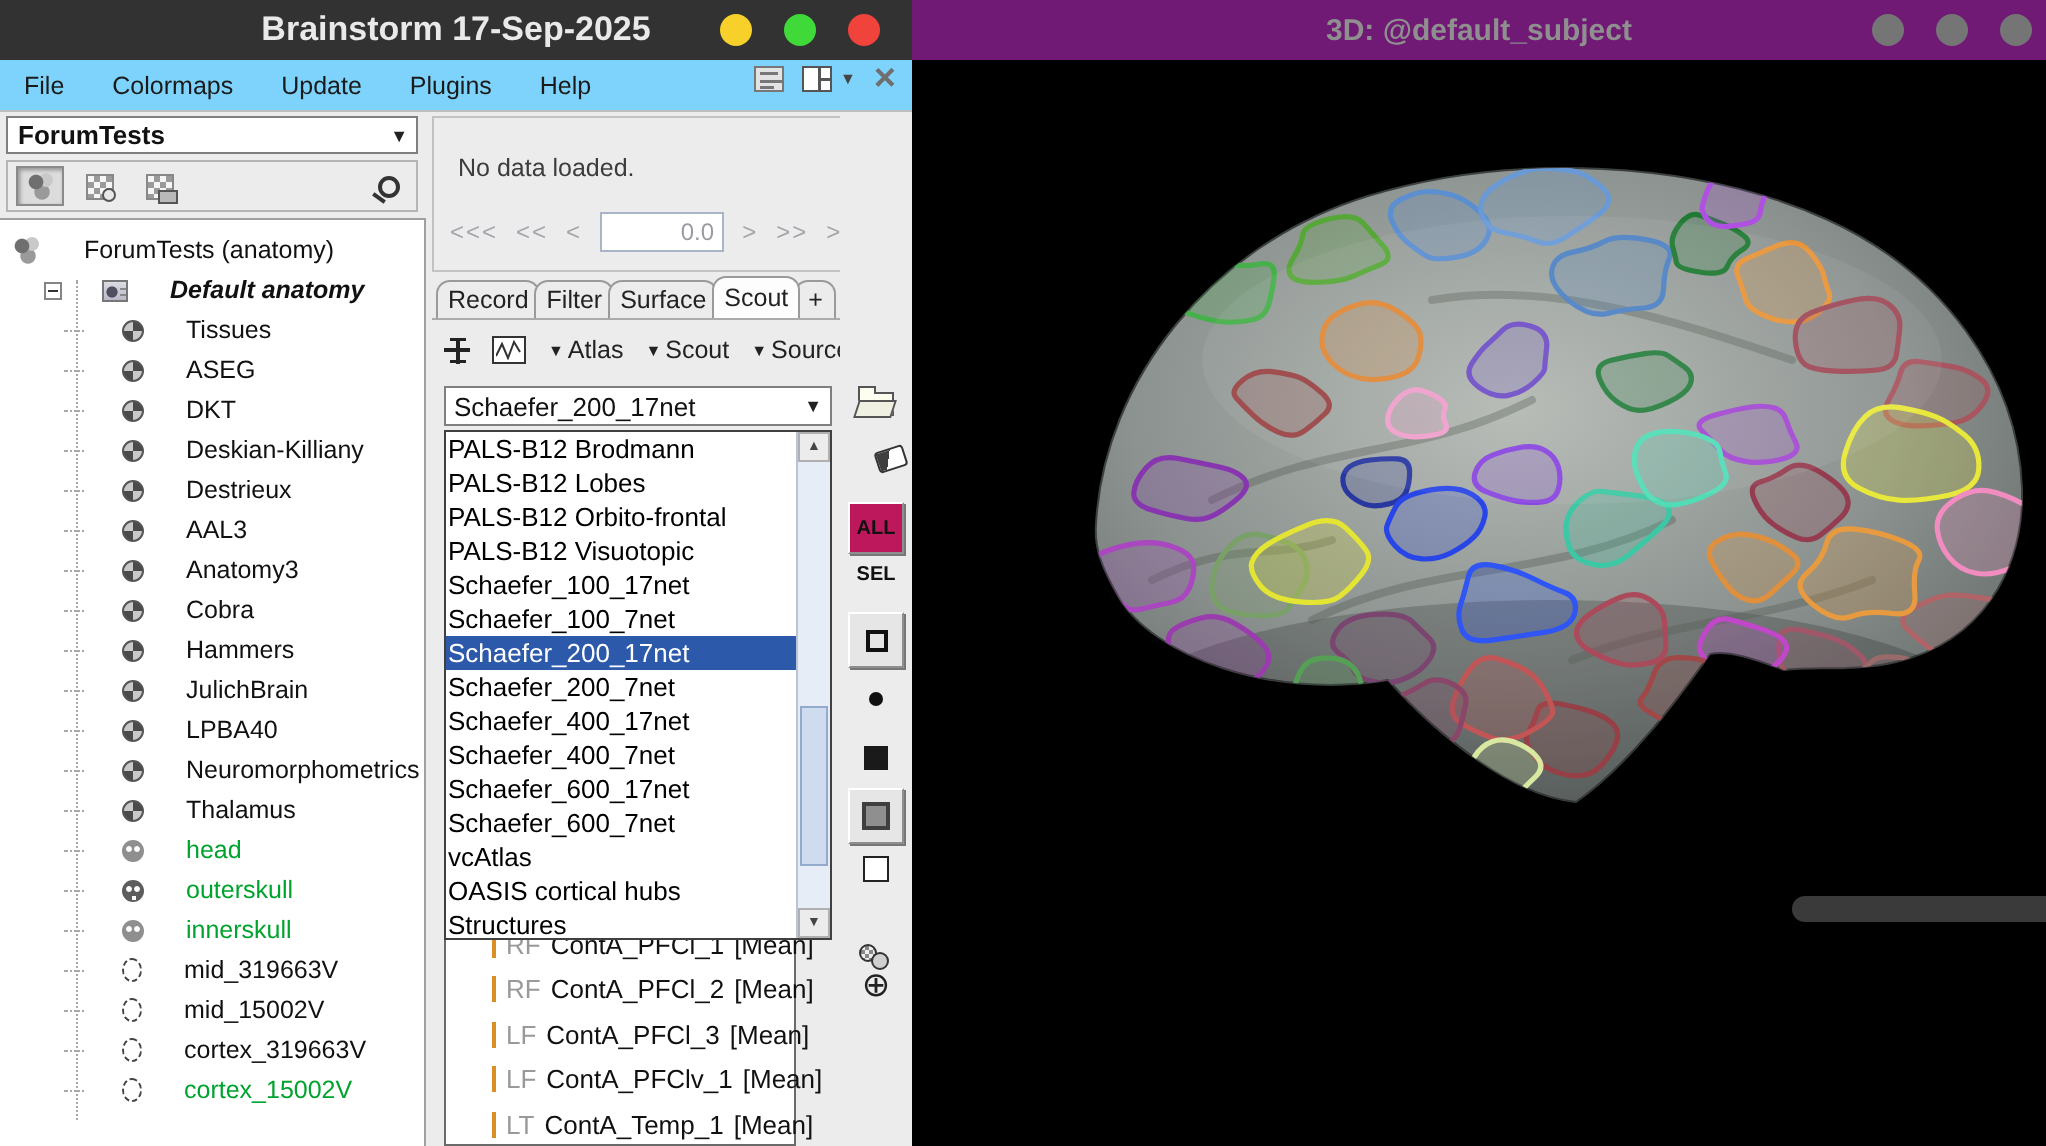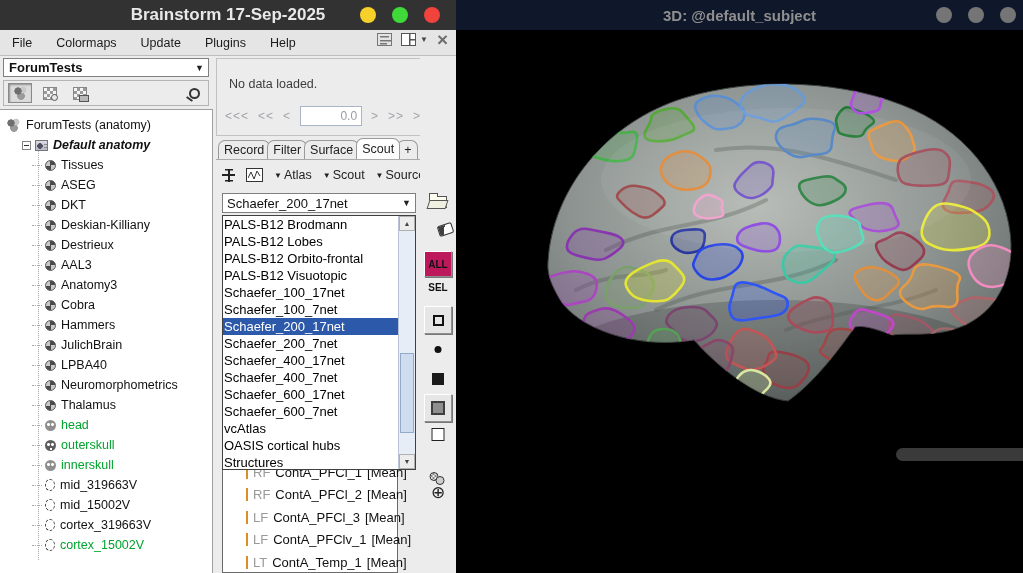--- a/index.html
+++ b/index.html
@@ -3,28 +3,28 @@
 <meta charset="utf-8">
 <style>
   * { margin:0; padding:0; box-sizing:border-box; }
   body { background:#000; }
   .screen { position:relative; width:1023px; height:573px; background:#000;
             font-family:"Liberation Sans", sans-serif; overflow:hidden; }
 
   
   .titlebar { position:absolute; top:0; height:30px; display:flex; align-items:center; justify-content:center; }
   .tb-left  { left:0; width:456px; background:#323232; }
-  .tb-right { left:456px; width:567px; background:#0f172a; }
+  .tb-right { left:456px; width:567px; background:#701a75; }
   .tb-title { font-size:17px; font-weight:bold; color:#e9e9e9; }
   .tb-title-dim { font-size:15px; font-weight:bold; color:#8f8f8f; }
   .tl-dot { position:absolute; top:7px; width:16px; height:16px; border-radius:50%; }
   .sliver { position:absolute; top:0; height:3px; }
 
   
-  .menubar { position:absolute; left:0; top:30px; width:456px; height:26px; background:#e5e5e5;
+  .menubar { position:absolute; left:0; top:30px; width:456px; height:26px; background:#7dd3fc;
              border-bottom:1px solid #bdbdbd; display:flex; align-items:center; font-size:12.5px; color:#1a1a1a; }
   .menu-item { padding:0 12px; height:100%; display:flex; align-items:center; cursor:default; }
   .menu-icons { position:absolute; right:8px; top:3px; display:flex; align-items:center; gap:9px; }
   .mi-layers { width:15px; height:13px; border:1px solid #777; background:
       linear-gradient(#777,#777) 2px 2px/9px 1.5px no-repeat,
       linear-gradient(#777,#777) 2px 5.5px/11px 1.5px no-repeat,
       linear-gradient(#777,#777) 2px 9px/7px 1.5px no-repeat, #e3e3e3; }
   .mi-layout { width:15px; height:13px; border:1.5px solid #555; background:
       linear-gradient(#555,#555) 7px 0/1.5px 13px no-repeat,
       linear-gradient(#555,#555) 7px 5px/8px 1.5px no-repeat, #fff; }
@@ -53,21 +53,21 @@
       background: repeating-conic-gradient(#9a9a9a 0 25%, #f5f5f5 0 50%) 0 0/6px 6px; position:relative; }
   .icon-gridbox .boxov { position:absolute; right:-3px; bottom:-3px; width:10px; height:7px;
       background:#b9b9b9; border:1px solid #555; }
   .icon-search { position:relative; width:11px; height:11px; border:2px solid #333; border-radius:50%; margin-left:auto; margin-right:4px; }
   .icon-search .tail { position:absolute; left:-5px; top:8px; width:7px; height:2px; background:#333; transform:rotate(35deg); }
 
   
   .tree { position:absolute; left:0; top:53px; width:213px; height:464px; background:#fff;
           border-top:1px solid #9f9f9f; border-right:1px solid #9f9f9f; overflow:hidden; font-size:12.5px; color:#111; }
   .tree-guide { position:absolute; left:38px; top:30px; height:420px; border-left:1px dotted #a8a8a8; }
-  .trow { position:relative; height:20px; display:flex; align-items:center; white-space:nowrap; }
+  .trow { position:relative; height:20px; display:flex; align-items:center; white-space:nowrap;gap:16px; }
   .trow.lvl0 { padding-left:6px; }
   .trow.lvl1 { padding-left:6px; }
   .trow.lvl2 { padding-left:46px; }
   .stub { width:10px; border-top:1px dotted #a8a8a8; margin-right:3px; margin-left:-14px; }
   .tlabel { margin-left:5px; }
   .tlabel.italic { font-style:italic; font-weight:bold; }
   .tlabel.green { color:#00a32e; }
   .trow.sel .tlabel { color:#00a32e; }
   .trow.sel .hl { position:absolute; left:58px; top:1px; height:18px; width:96px;
       background:#bdd3ea; border:1px solid #6b8fba; z-index:-1; }

